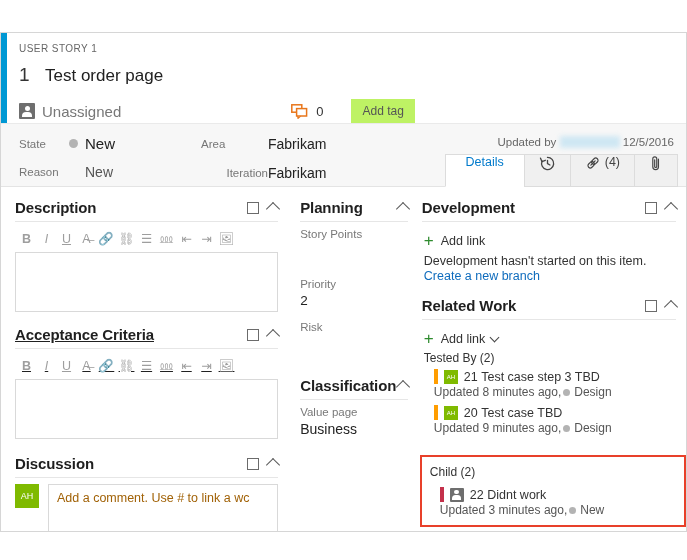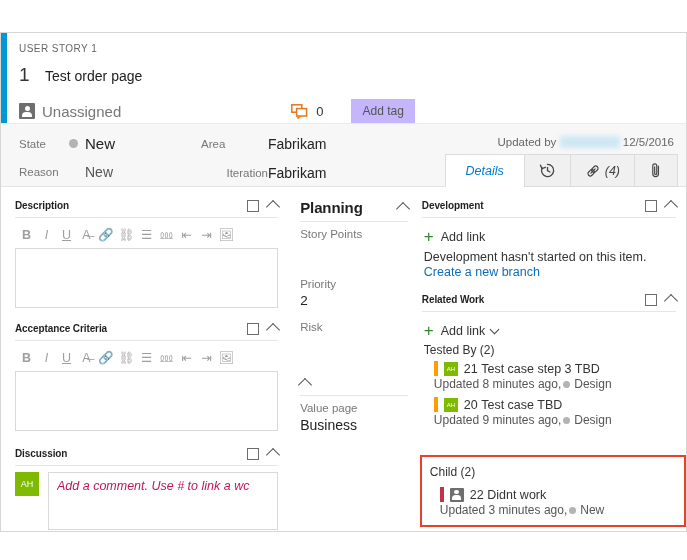--- a/index.html
+++ b/index.html
@@ -12,72 +12,72 @@
   }
   .page{position:relative;width:687px;height:500px;box-sizing:border-box;border:1px solid #d6d6d6;overflow:hidden;margin-top:32px;}
 
   
   .hdr{position:relative;padding:8px 0 0 0;background:#fff;}
   .hdr-accent{position:absolute;left:0;top:0;width:6px;height:95px;background:#0098d4;}
   .hdr-inner{padding-left:18px;padding-right:12px;}
   .wi-type{font-size:10px;letter-spacing:.45px;color:#666;font-weight:400;padding-top:2px;}
   .title-row{display:flex;align-items:baseline;margin-top:10px;}
   .wi-id{font-size:19px;color:#333;font-weight:400;width:26px;}
-  .wi-title{font-size:14px;color:#212121;font-weight:400;}
+  .wi-title{font-size:17px;color:#212121;font-weight:400;}
   .meta-row{display:flex;align-items:center;margin-top:13px;}
   .assignee{display:flex;align-items:center;}
   .av-person{width:16px;height:16px;background:#6e6e6e;display:inline-block;position:relative;border-radius:1px;}
   .av-person::before{content:"";position:absolute;left:5.5px;top:2.5px;width:5px;height:5px;border-radius:50%;background:#fff;}
   .av-person::after{content:"";position:absolute;left:3px;top:9px;width:10px;height:5px;border-radius:4px 4px 0 0;background:#fff;}
   .assignee-name{font-size:15px;color:#777;margin-left:7px;}
   .cmt{display:flex;align-items:center;margin-left:170px;}
   .cmt-count{font-size:13px;color:#333;margin-left:8px;}
-  .addtag{margin-left:28px;background:#c4b5fd;color:#555;font-size:12px;padding:5px 11px;border:none;cursor:default;}
+  .addtag{margin-left:28px;background:#bef264;color:#555;font-size:12px;padding:5px 11px;border:none;cursor:default;}
 
   
   .band{background:#f7f7f7;border-top:1px solid #eaeaea;border-bottom:1px solid #e4e4e4;height:62px;position:relative;}
   .fld{position:absolute;display:flex;align-items:center;}
   .fld-lbl{font-size:11.5px;color:#767676;}
   .fld-val{font-size:13.5px;color:#222;}
   .dot{width:9px;height:9px;border-radius:50%;background:#b3b3b3;display:inline-block;margin-right:7px;vertical-align:middle;}
   .upd{position:absolute;right:12px;top:12px;font-size:11.5px;color:#666;white-space:nowrap;}
   .redact{display:inline-block;background:#cfe7f3;color:transparent;border-radius:1px;filter:blur(2.4px);user-select:none;}
   .tabs{position:absolute;right:8px;bottom:-1px;display:flex;align-items:flex-end;}
-  .tab{border:1px solid #dcdcdc;border-bottom:1px solid #dcdcdc;background:#f0f0f0;height:33px;display:flex;align-items:center;justify-content:center;font-size:12.5px;color:#444;margin-left:-1px;padding:0 14px;box-sizing:border-box;font-style:italic;}
+  .tab{border:1px solid #dcdcdc;border-bottom:1px solid #dcdcdc;background:#f0f0f0;height:33px;display:flex;justify-content:center;font-size:12.5px;color:#444;margin-left:-1px;padding:0 14px;box-sizing:border-box;}
   .tab.active{background:#fff;color:#007acc;border-bottom:1px solid #fff;font-weight:400;padding:0 20px;}
   .tab .cnt{margin-left:4px;font-size:12.5px;color:#444;}
 
   
   .cols{display:flex;padding:0;height:383px;box-sizing:border-box;}
   .col-left{width:292px;padding:12px 14px 0 14px;box-sizing:border-box;}
   .col-mid{width:122px;padding:12px 6px 0 8px;box-sizing:border-box;}
   .col-right{width:273px;padding:12px 10px 0 8px;box-sizing:border-box;position:relative;}
 
   .sec-head{display:flex;align-items:center;justify-content:space-between;padding-bottom:5px;}
-  .sec-title{font-size:10px;color:#1f1f1f;font-weight:700;letter-spacing:-.1px;}
+  .sec-title{font-size:15px;color:#1f1f1f;font-weight:700;letter-spacing:-.1px;}
   .sec-title.mid{font-size:15px;}
   .sec-ctl{display:flex;align-items:center;gap:9px;}
   .expand{display:inline-block;width:12px;height:12px;position:relative;}
   .expand i{position:absolute;width:5px;height:5px;border:1.6px solid #6b6b6b;}
   .expand i.tl{left:0;top:0;border-right:none;border-bottom:none;}
   .expand i.tr{right:0;top:0;border-left:none;border-bottom:none;}
   .expand i.bl{left:0;bottom:0;border-right:none;border-top:none;}
   .expand i.br{right:0;bottom:0;border-left:none;border-top:none;}
   .chev{display:inline-block;width:9px;height:9px;border-left:1.6px solid #5a5a5a;border-top:1.6px solid #5a5a5a;transform:rotate(45deg);margin-top:3px;}
   .sec-rule{height:1px;background:#e6e6e6;margin-bottom:6px;}
 
   .rte-bar{display:flex;align-items:center;gap:1px;padding:3px 0 5px 2px;color:#9a9a9a;}
   .rte-bar span{font-size:12.5px;width:19px;text-align:center;line-height:16px;color:#9e9e9e;}
   .rte-box{border:1px solid #d9d9d9;height:58px;background:#fff;}
   .rte-box.tall{height:58px;}
 
   .disc-row{display:flex;align-items:flex-start;gap:9px;}
   .av-initials{width:24px;height:24px;background:#7fba00;color:#fff;font-size:9px;display:flex;align-items:center;justify-content:center;flex:0 0 24px;}
   .disc-input{flex:1;border:1px solid #d9d9d9;height:58px;background:#fff;padding:6px 8px;box-sizing:border-box;}
-  .disc-ph{font-size:12.5px;color:#be185d;font-style:italic;white-space:nowrap;overflow:hidden;}
+  .disc-ph{font-size:12.5px;color:#a16207;white-space:nowrap;overflow:hidden;}
 
   .mid-lbl{font-size:11.5px;color:#787878;margin-top:11px;}
   .mid-val{font-size:13.5px;color:#222;margin-top:3px;min-height:16px;}
 
   
   .addlink{display:flex;align-items:center;font-size:12.5px;color:#333;padding:6px 0 2px 2px;}
   .plus{color:#2e8b2e;font-size:17px;font-weight:400;margin-right:7px;line-height:14px;}
   .addlink .dchev{display:inline-block;width:6px;height:6px;border-left:1.4px solid #444;border-top:1.4px solid #444;transform:rotate(225deg);margin-left:6px;margin-bottom:3px;}
   .nostart{font-size:12.5px;color:#333;padding:4px 0 1px 2px;}
   .blue-link{font-size:12.5px;color:#0f6cbd;padding-bottom:4px;padding-left:2px;}
@@ -207,21 +207,21 @@
           <span>⛓</span>
           <span>☰</span>
           <span>⅏</span>
           <span>⇤</span>
           <span>⇥</span>
           <span>🖼</span>
         </div>
         <div class="rte-box"></div>
       </div>
 
-      <div style="margin-top:14px;">
+      <div style="margin-top:14px;text-decoration:underline;">
         <div class="sec-head">
           <div class="sec-title">Acceptance Criteria</div>
           <div class="sec-ctl">
             <span class="expand">
                 <i class="tl"></i>
                 <i class="tr"></i>
                 <i class="bl"></i>
                 <i class="br"></i>
               </span>
             <span class="chev"></span>
@@ -285,20 +285,21 @@
           <div class="mid-val">2</div>
         </div>
         <div>
           <div class="mid-lbl" style="margin-top:12px;">Risk</div>
           <div class="mid-val"></div>
         </div>
       </div>
 
       <div style="margin-top:25px;">
         <div class="sec-head">
+          <div class="sec-title mid">Classification</div>
           <span class="chev"></span>
         </div>
         <div class="sec-rule"></div>
         <div>
           <div class="mid-lbl" style="margin-top:5px;">Value page</div>
           <div class="mid-val" style="font-size:14px;">Business</div>
         </div>
       </div>
 
     </div>

